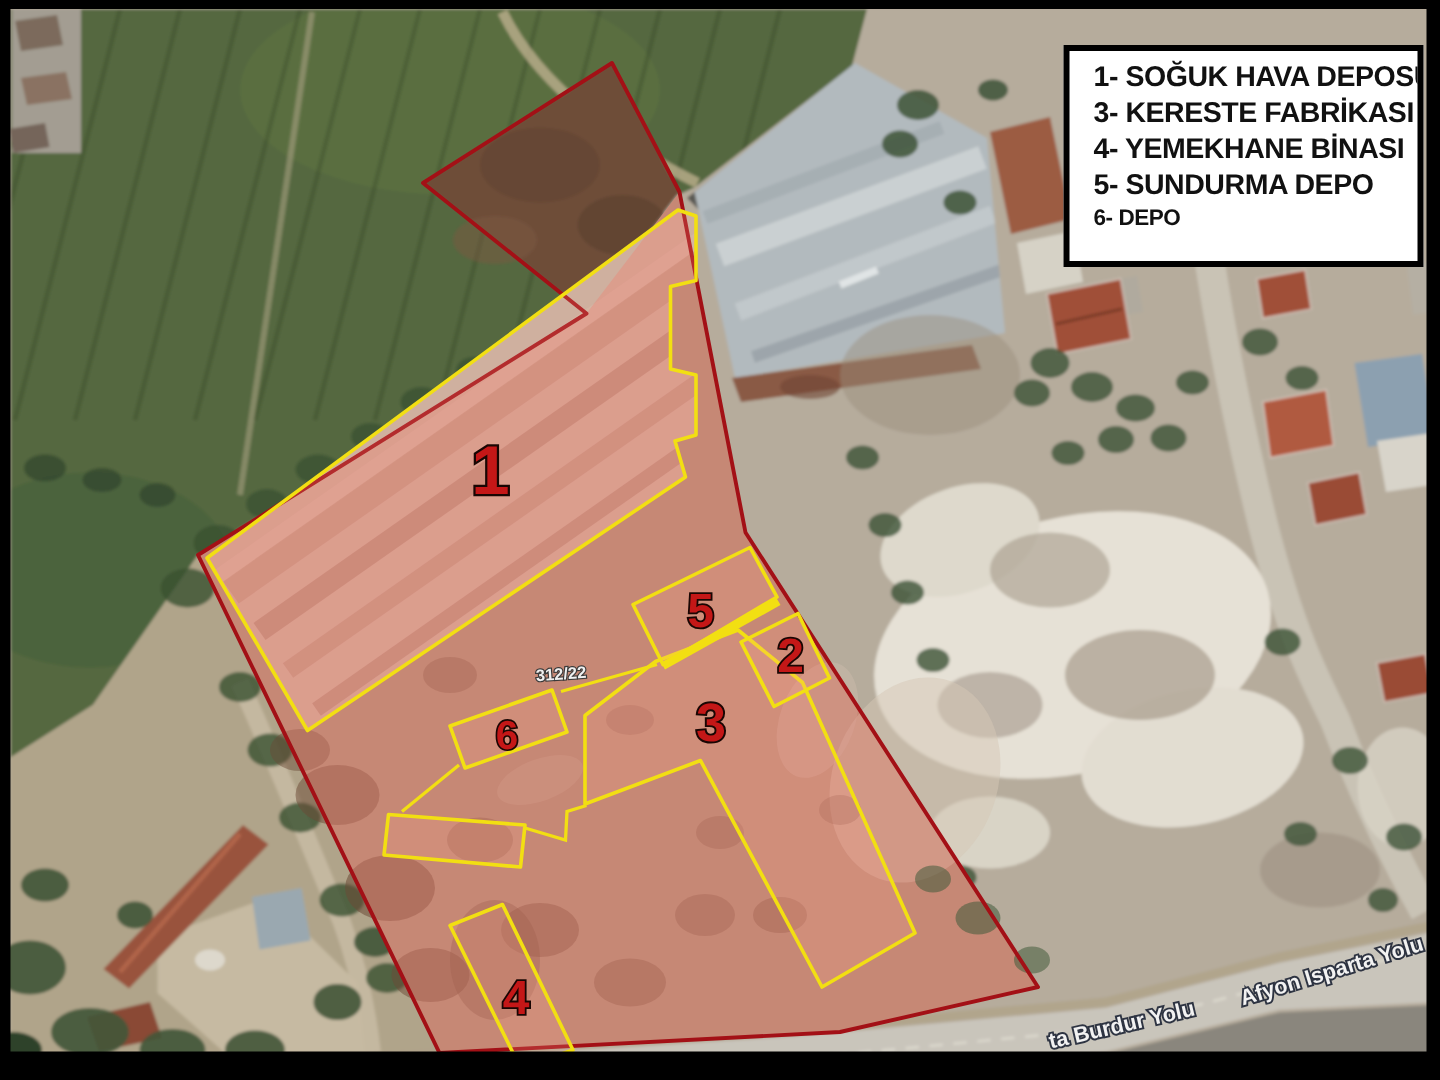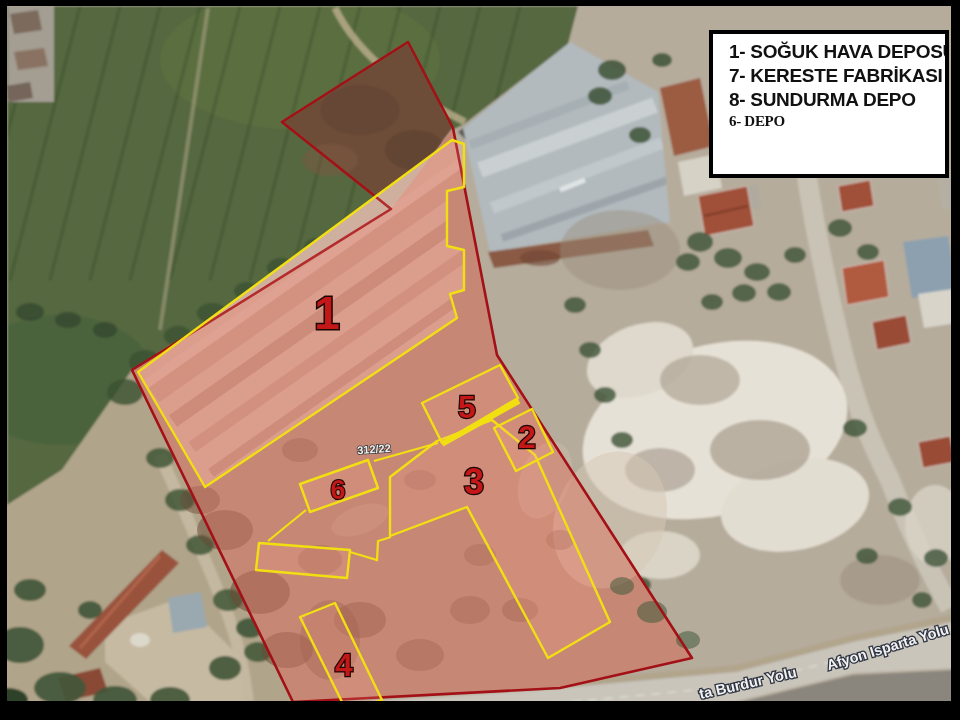--- a/index.html
+++ b/index.html
@@ -9,21 +9,21 @@
   .bld{stroke:#f2df12;stroke-width:2.4;fill:rgba(255,170,150,0.18);stroke-linejoin:round;}
   .num{font-family:"Liberation Sans",sans-serif;font-weight:bold;fill:#c41717;
        stroke:#190603;paint-order:stroke;text-anchor:middle;}
   .roadlbl{font-family:"Liberation Sans",sans-serif;font-weight:bold;fill:#f2f2f2;
        stroke:#2e3442;stroke-width:2.6;paint-order:stroke;text-anchor:middle;}
   #legend{position:absolute;left:709px;top:30px;width:240px;height:148px;
           background:#fff;border:4px solid #000;box-sizing:border-box;
           padding:6px 2px 4px 16px;overflow:hidden;}
   #legend .li{font-weight:bold;color:#111;font-size:19px;line-height:24px;
           white-space:nowrap;letter-spacing:-0.3px;}
-  #legend .li.small{font-size:15px;line-height:19px;font-family:Liberation Serif, serif;}
+  #legend .li.small{font-size:15px;line-height:19px;}
 </style>
 </head>
 <body>
 
 <div id="stage">
 <svg id="map-svg" width="960" height="720" viewBox="0 0 960 720">
   <defs>
     <filter id="soften" x="-5%" y="-5%" width="110%" height="110%">
       <feGaussianBlur stdDeviation="0.9"></feGaussianBlur>
     </filter>
@@ -283,17 +283,18 @@
   <g fill="#000">
     <rect x="0" y="0" width="960" height="6"></rect>
     <rect x="0" y="0" width="7" height="720"></rect>
     <rect x="951" y="0" width="9" height="720"></rect>
     <rect x="0" y="701" width="960" height="19"></rect>
   </g>
 </svg>
 
 <div id="legend">
   <div class="li">1- SOĞUK HAVA DEPOSU</div>
-  <div class="li">7- KERESTE FABRİKASI</div>
-  <div class="li">8- SUNDURMA DEPO</div>
+  <div class="li">3- KERESTE FABRİKASI</div>
+  <div class="li">4- YEMEKHANE BİNASI</div>
+  <div class="li">5- SUNDURMA DEPO</div>
   <div class="li small">6- DEPO</div>
 </div>
 </div>
 
 </body></html>

